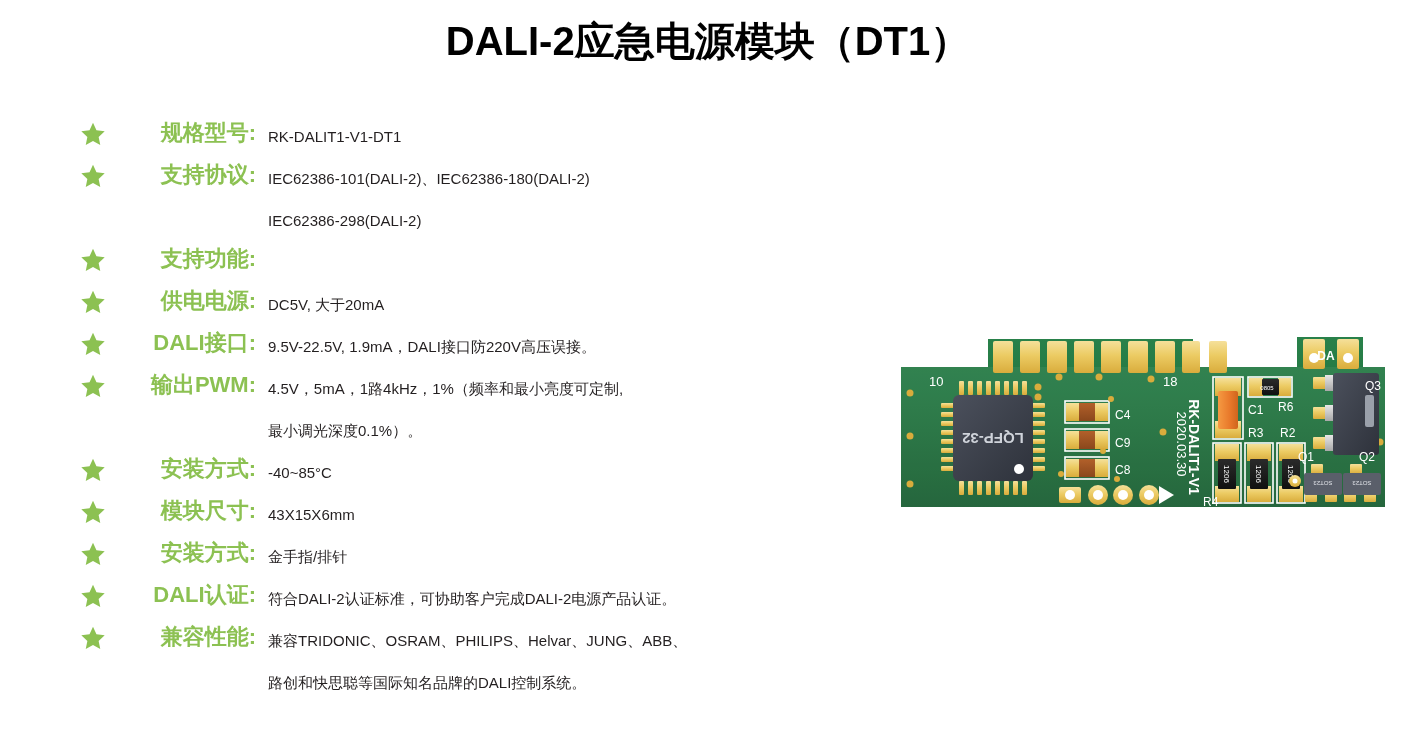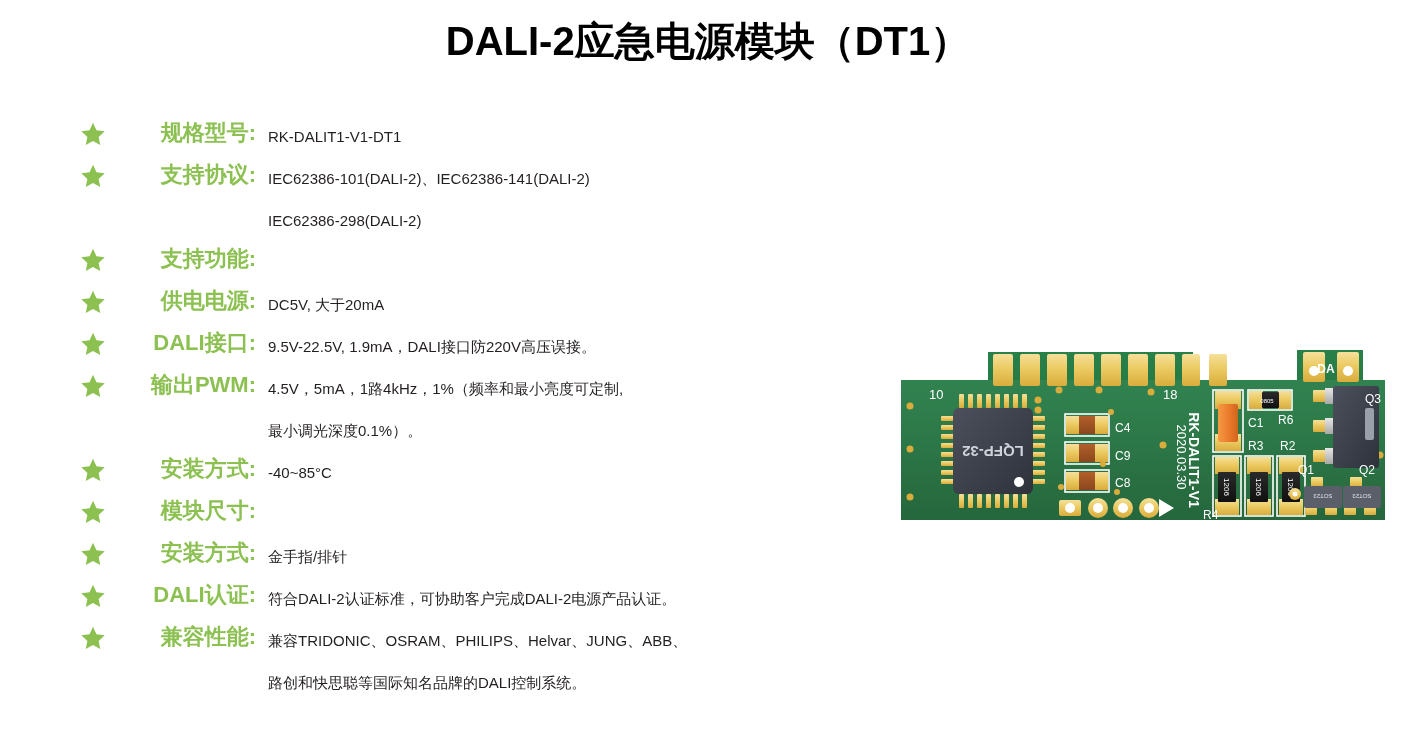--- a/index.html
+++ b/index.html
@@ -55,21 +55,21 @@
     font-size:15px;
     color:#231f20;
     line-height:30px;
     white-space:nowrap;
   }
   .value-cell .vline{ display:block; height:42px; line-height:38px; }
 
   
   #pcb-wrap{
     position:absolute;
-    left:893px; top:342px;
+    left:893px; top:329px;
     width:500px; height:190px;
   }
   #pcb-svg{ display:block; width:500px; height:190px; }
 </style>
 </head>
 <body>
 
 <div id="page">
 
   <div id="title">DALI-2应急电源模块（DT1）</div>
@@ -87,21 +87,21 @@
         </div>
       </div>
       <div class="spec-row">
         <div class="star-cell">
           <svg class="star-icon" viewBox="0 0 24 24" aria-hidden="true">
             <polygon points="12,1.6 15.2,8.6 22.8,9.5 17.2,14.7 18.7,22.2 12,18.5 5.3,22.2 6.8,14.7 1.2,9.5 8.8,8.6" fill="#8cc152"></polygon>
           </svg>
         </div>
         <div class="label-cell">支持协议:</div>
         <div class="value-cell">
-          <span class="vline">IEC62386-101(DALI-2)、IEC62386-141(DALI-2)</span>
+          <span class="vline">IEC62386-101(DALI-2)、IEC62386-180(DALI-2)</span>
           <span class="vline">IEC62386-298(DALI-2)</span>
         </div>
       </div>
       <div class="spec-row">
         <div class="star-cell">
           <svg class="star-icon" viewBox="0 0 24 24" aria-hidden="true">
             <polygon points="12,1.6 15.2,8.6 22.8,9.5 17.2,14.7 18.7,22.2 12,18.5 5.3,22.2 6.8,14.7 1.2,9.5 8.8,8.6" fill="#8cc152"></polygon>
           </svg>
         </div>
         <div class="label-cell">支持功能:</div>
@@ -151,20 +151,23 @@
           <span class="vline">-40~85°C</span>
         </div>
       </div>
       <div class="spec-row">
         <div class="star-cell">
           <svg class="star-icon" viewBox="0 0 24 24" aria-hidden="true">
             <polygon points="12,1.6 15.2,8.6 22.8,9.5 17.2,14.7 18.7,22.2 12,18.5 5.3,22.2 6.8,14.7 1.2,9.5 8.8,8.6" fill="#8cc152"></polygon>
           </svg>
         </div>
         <div class="label-cell">模块尺寸:</div>
+        <div class="value-cell">
+          <span class="vline">43X15X6mm</span>
+        </div>
       </div>
       <div class="spec-row">
         <div class="star-cell">
           <svg class="star-icon" viewBox="0 0 24 24" aria-hidden="true">
             <polygon points="12,1.6 15.2,8.6 22.8,9.5 17.2,14.7 18.7,22.2 12,18.5 5.3,22.2 6.8,14.7 1.2,9.5 8.8,8.6" fill="#8cc152"></polygon>
           </svg>
         </div>
         <div class="label-cell">安装方式:</div>
         <div class="value-cell">
           <span class="vline">金手指/排针</span>

